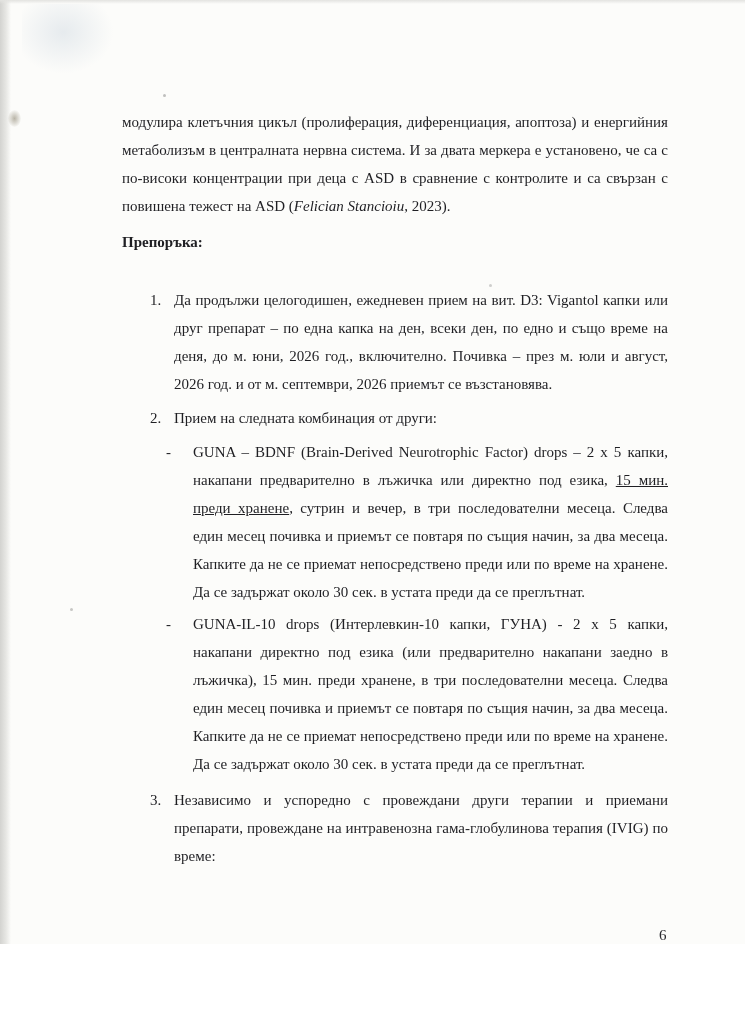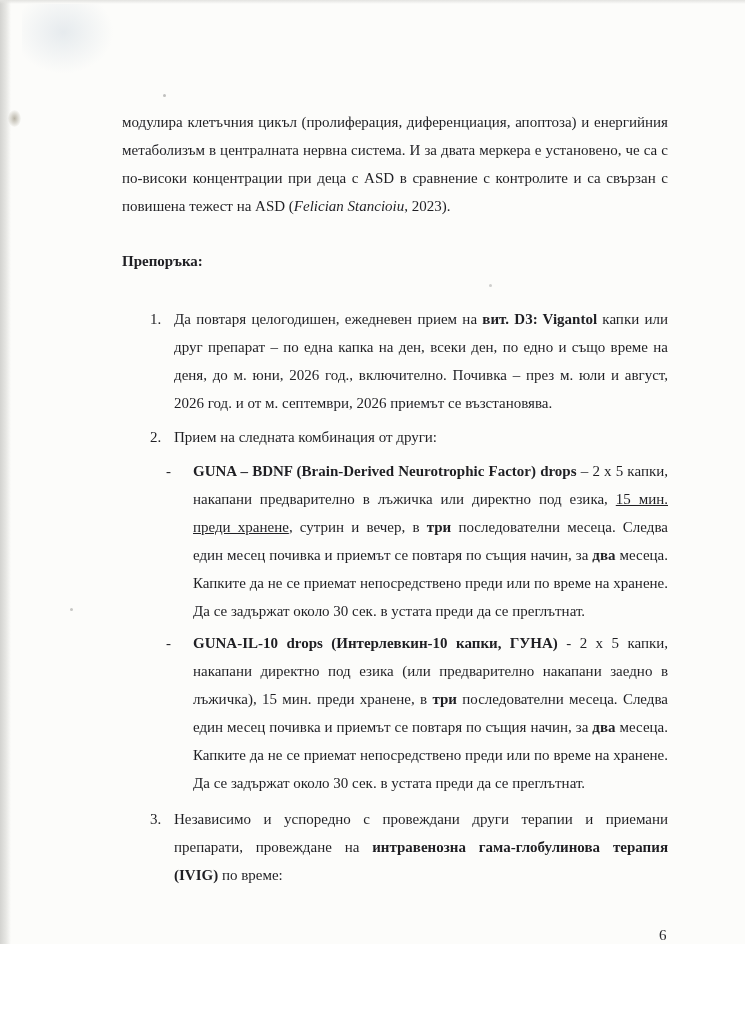--- a/index.html
+++ b/index.html
@@ -66,21 +66,21 @@
   .para {
     margin: 0;
     text-align: justify;
   }
   .heading {
     margin: 0;
     font-size: 15px;
     font-weight: bold;
     line-height: 28px;
   }
-  .gap-h1 { margin-top: 27px; }
+  .gap-h1 { margin-top: 8px; }
   .gap-p2 { margin-top: 18px; }
   .gap-h2 { margin-top: 18px; }
   .gap-li1 { margin-top: 30px; }
   .gap-li2 { margin-top: 6px; }
   .gap-b1 { margin-top: 6px; }
   .gap-b2 { margin-top: 4px; }
   .gap-li3 { margin-top: 8px; }
 
   .li {
     display: flex;
@@ -101,21 +101,21 @@
   }
   .bullet .marker {
     flex: none;
     margin-left: 44px;
     width: 27px;
   }
   .bullet .txt {
     flex: 1;
     text-align: justify;
   }
-  .b { font-weight: bold; }
+  .b { font-weight: normal; }
   .i { font-style: italic; }
   .u { text-decoration: underline; }
 
   .pageno {
     position: absolute;
     left: 659px;
     top: 925px;
     font-size: 15px;
     line-height: 20px;
     color: #2a2a2e;
@@ -138,21 +138,21 @@
   <div class="content">
 
     <p class="para"><span>модулира клетъчния цикъл (пролиферация, диференциация, апоптоза) и енергийния метаболизъм в централната нервна система. И за двата меркера е установено, че са с по-високи концентрации при деца с ASD в сравнение с контролите и са свързан с повишена тежест на ASD (</span><span class="i">Felician Stancioiu</span><span>, 2023).</span></p>
 
     <p class="heading gap-h1">Препоръка:</p>
 
 
 
     <div class="li gap-li1">
       <span class="num">1.</span>
-      <div class="txt"><span>Да повтаря целогодишен, ежедневен прием на </span><span class="b">вит. D3: Vigantol</span><span> капки или друг препарат – по една капка на ден, всеки ден, по едно и също време на деня, до м. юни, 2026 год., включително. Почивка – през м. юли и август, 2026 год. и от м. септември, 2026 приемът се възстановява.</span></div>
+      <div class="txt"><span>Да продължи целогодишен, ежедневен прием на </span><span class="b">вит. D3: Vigantol</span><span> капки или друг препарат – по една капка на ден, всеки ден, по едно и също време на деня, до м. юни, 2026 год., включително. Почивка – през м. юли и август, 2026 год. и от м. септември, 2026 приемът се възстановява.</span></div>
     </div>
 
     <div class="li gap-li2">
       <span class="num">2.</span>
       <div class="txt"><span>Прием на следната комбинация от други:</span></div>
     </div>
 
     <div class="bullet gap-b1">
       <span class="marker">-</span>
       <div class="txt"><span class="b">GUNA – BDNF (Brain-Derived Neurotrophic Factor) drops</span><span> – 2 x 5 капки, накапани предварително в лъжичка или директно под езика, </span><span class="u">15 мин. преди хранене</span><span>, сутрин и вечер, в </span><span class="b">три</span><span> последователни месеца. Следва един месец почивка и приемът се повтаря по същия начин, за </span><span class="b">два</span><span> месеца. Капките да не се приемат непосредствено преди или по време на хранене. Да се задържат около 30 сек. в устата преди да се преглътнат.</span></div>

